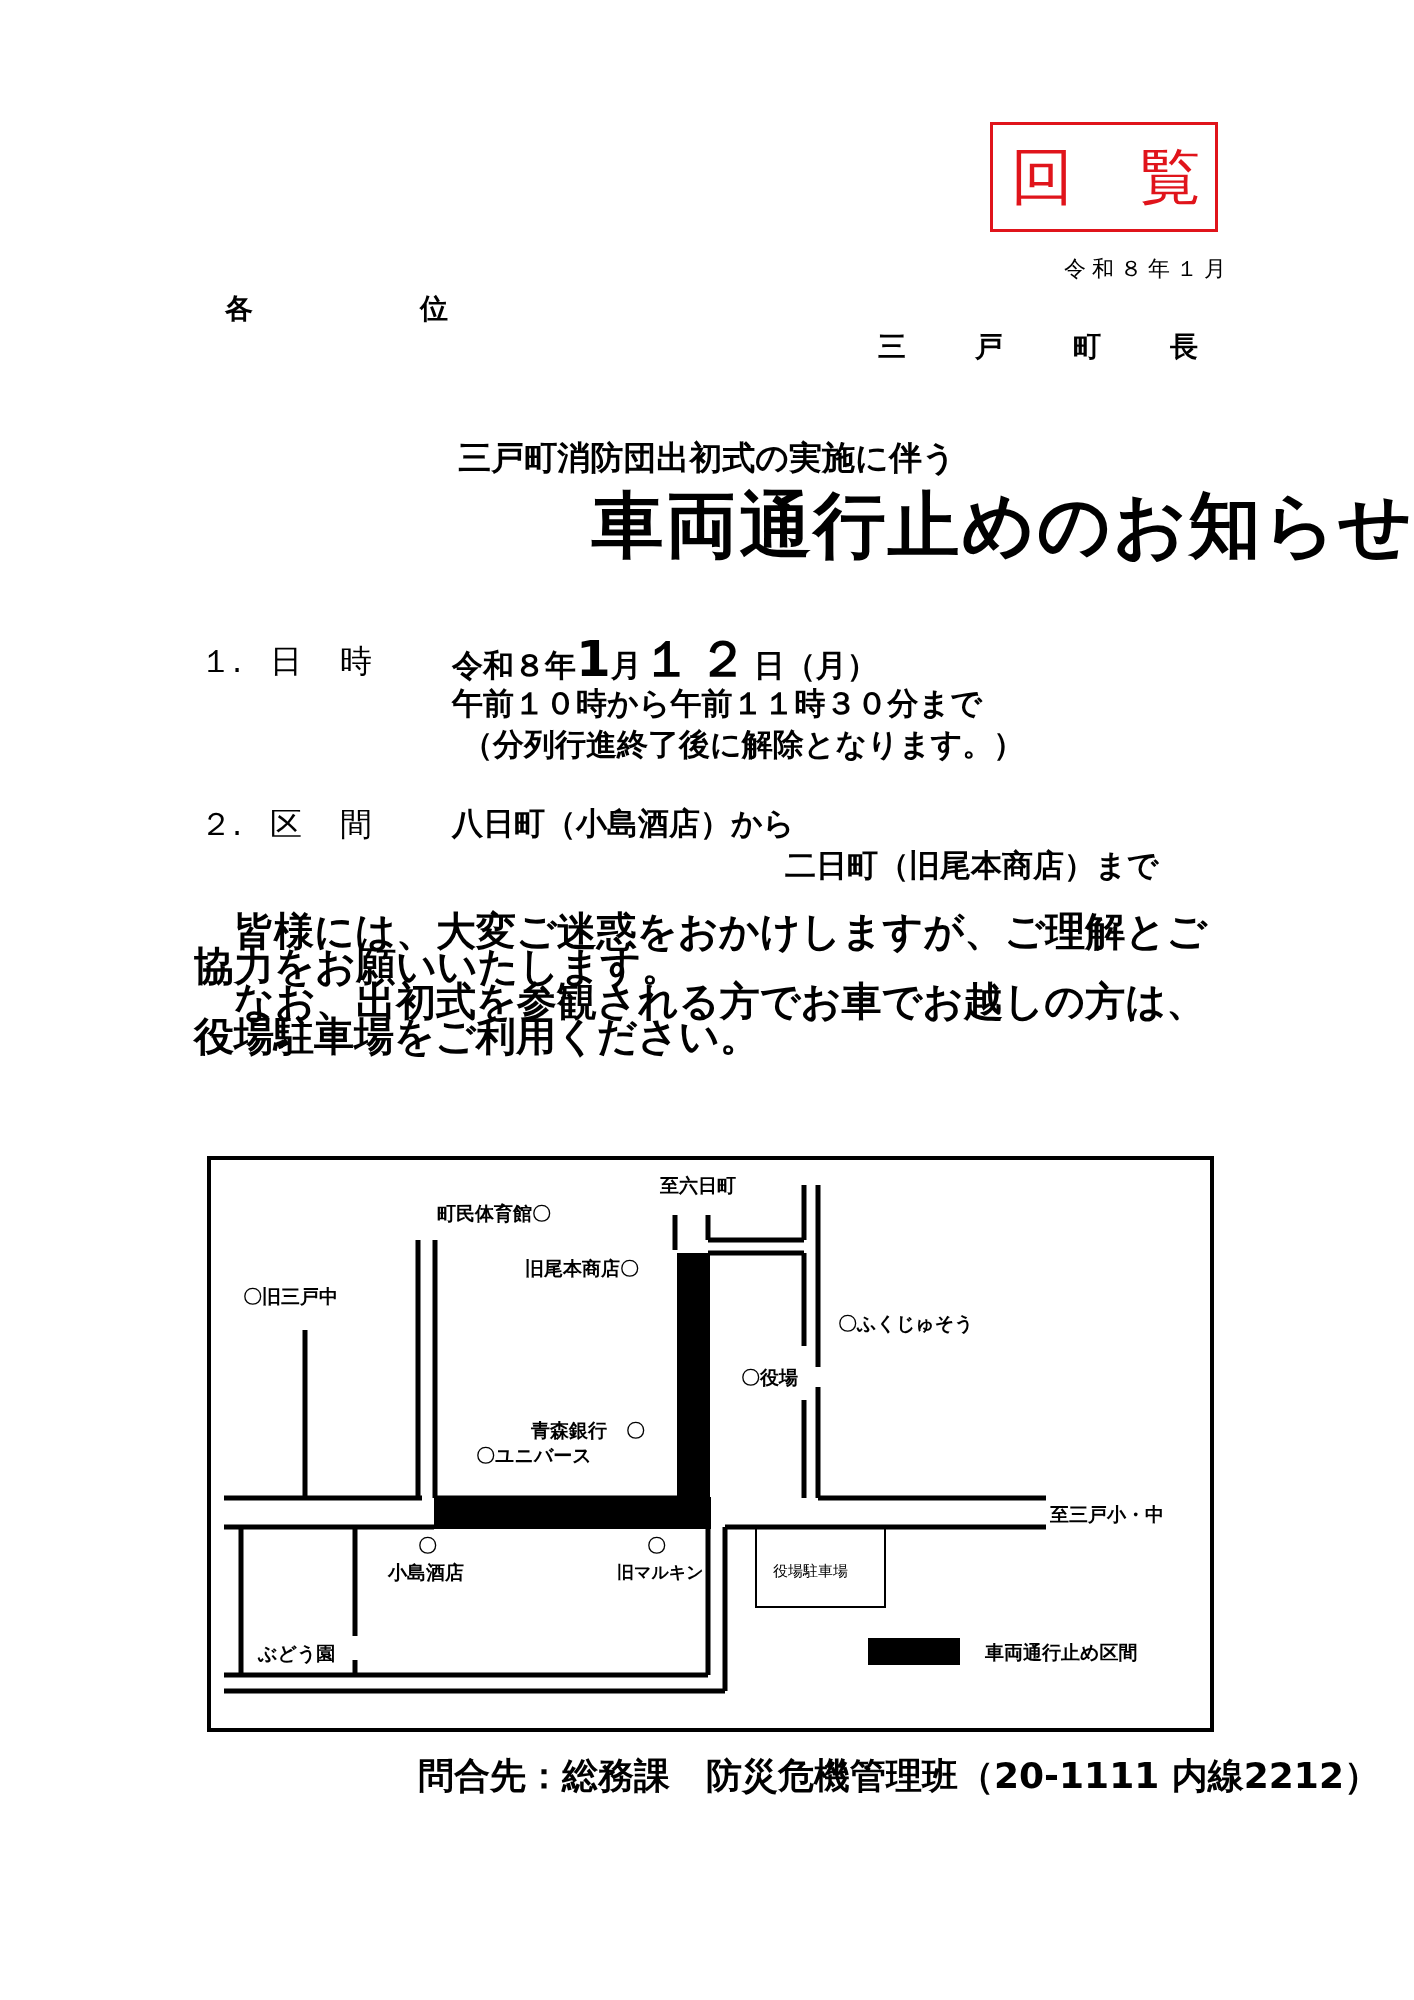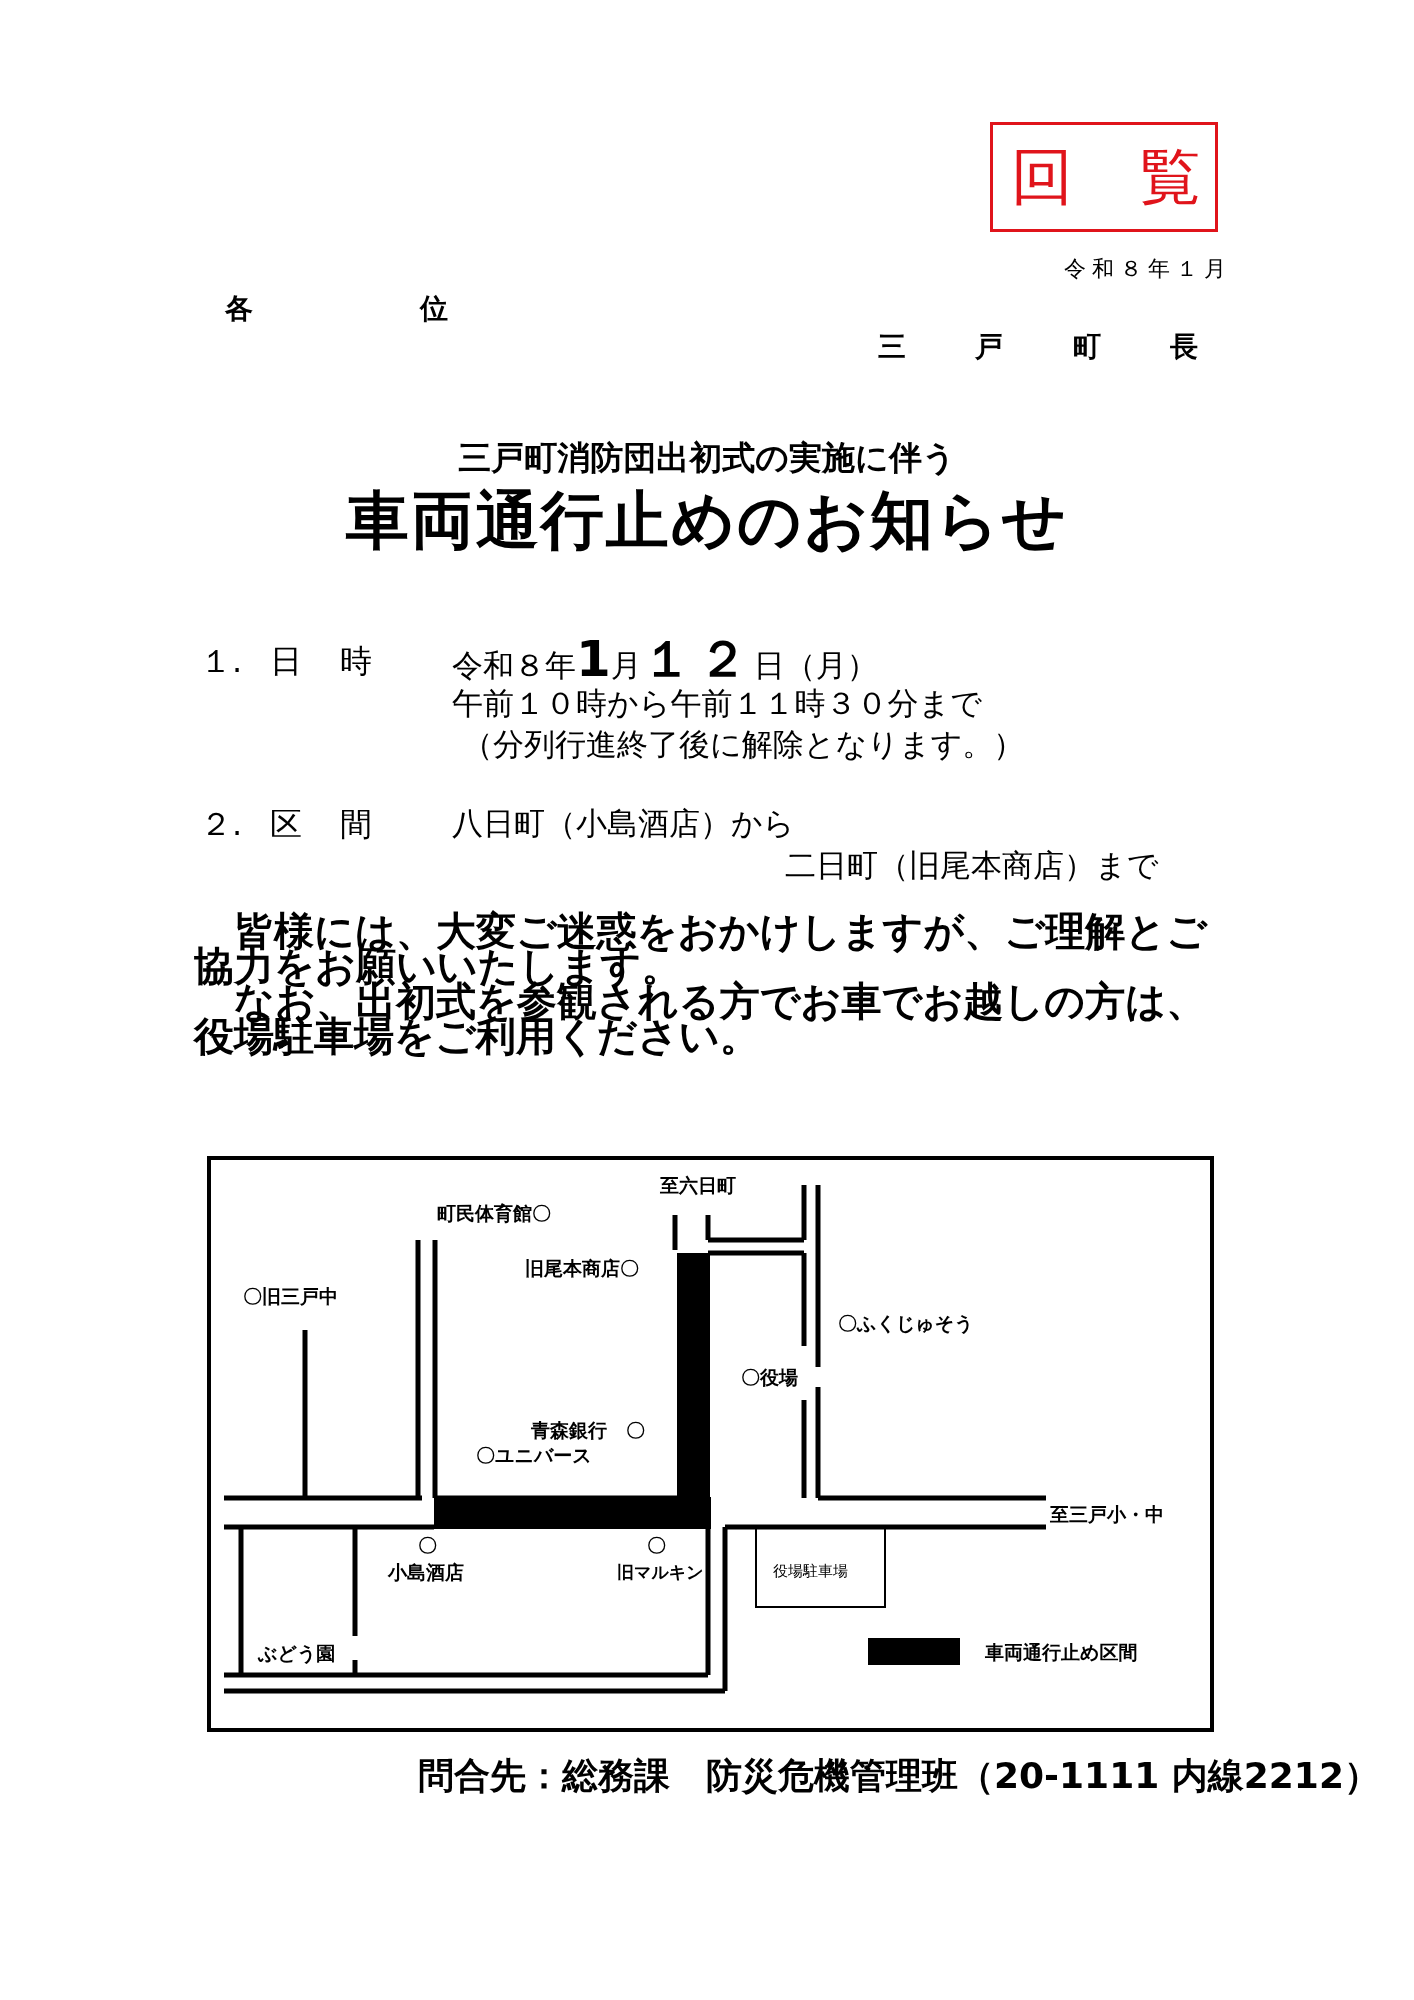--- a/index.html
+++ b/index.html
@@ -9,23 +9,23 @@
   .stamp { left: 990px; top: 122px; width: 228px; height: 110px; border: 3px solid #e0141b;
            box-sizing: border-box; color: #e0141b; font-family: "DejaVu Serif", serif; font-size: 62px;
            line-height: 104px; }
   .stamp .c1 { position: absolute; left: 18px; top: 0; }
   .stamp .c2 { position: absolute; right: 14px; top: 0; }
   .date { right: 182px; top: 254px; font-family: "DejaVu Serif", serif; font-size: 22px; letter-spacing: 6px; }
   .addressee { left: 225px; top: 290px; font-size: 28px; font-weight: bold; }
   .addressee span { position: absolute; }
   .sender { top: 328px; font-size: 28px; font-weight: bold; }
   .sub-title { left: 0; width: 1414px; top: 436px; text-align: center; font-size: 33px; font-weight: bold; }
-  .main-title { left: 0; width: 1414px; top: 478px; text-align: center; font-size: 63px; font-weight: bold; letter-spacing: 2px; }
+  .main-title { left: 0; width: 1414px; top: 478px; text-align: right; font-size: 72px; font-weight: bold; letter-spacing: 2px; }
   .label { font-size: 32px; }
-  .body-text { font-size: 31px; font-weight: normal; }
+  .body-text { font-size: 31px; font-weight: bold; }
   .date-big { font-size: 50px; font-weight: bold; }
   .para { left: 194px; width: 1030px; font-size: 40px; font-weight: bold; line-height: 35px; white-space: normal; }
   .map { left: 207px; top: 1155px; }
   .contact { left: 418px; top: 1752px; font-size: 36px; font-weight: bold; }
   .maplabel { font-family: "DejaVu Sans", sans-serif; font-size: 19px; font-weight: bold; fill: #000; }
 </style>
 </head>
 <body>
 
 <div class="abs stamp">

